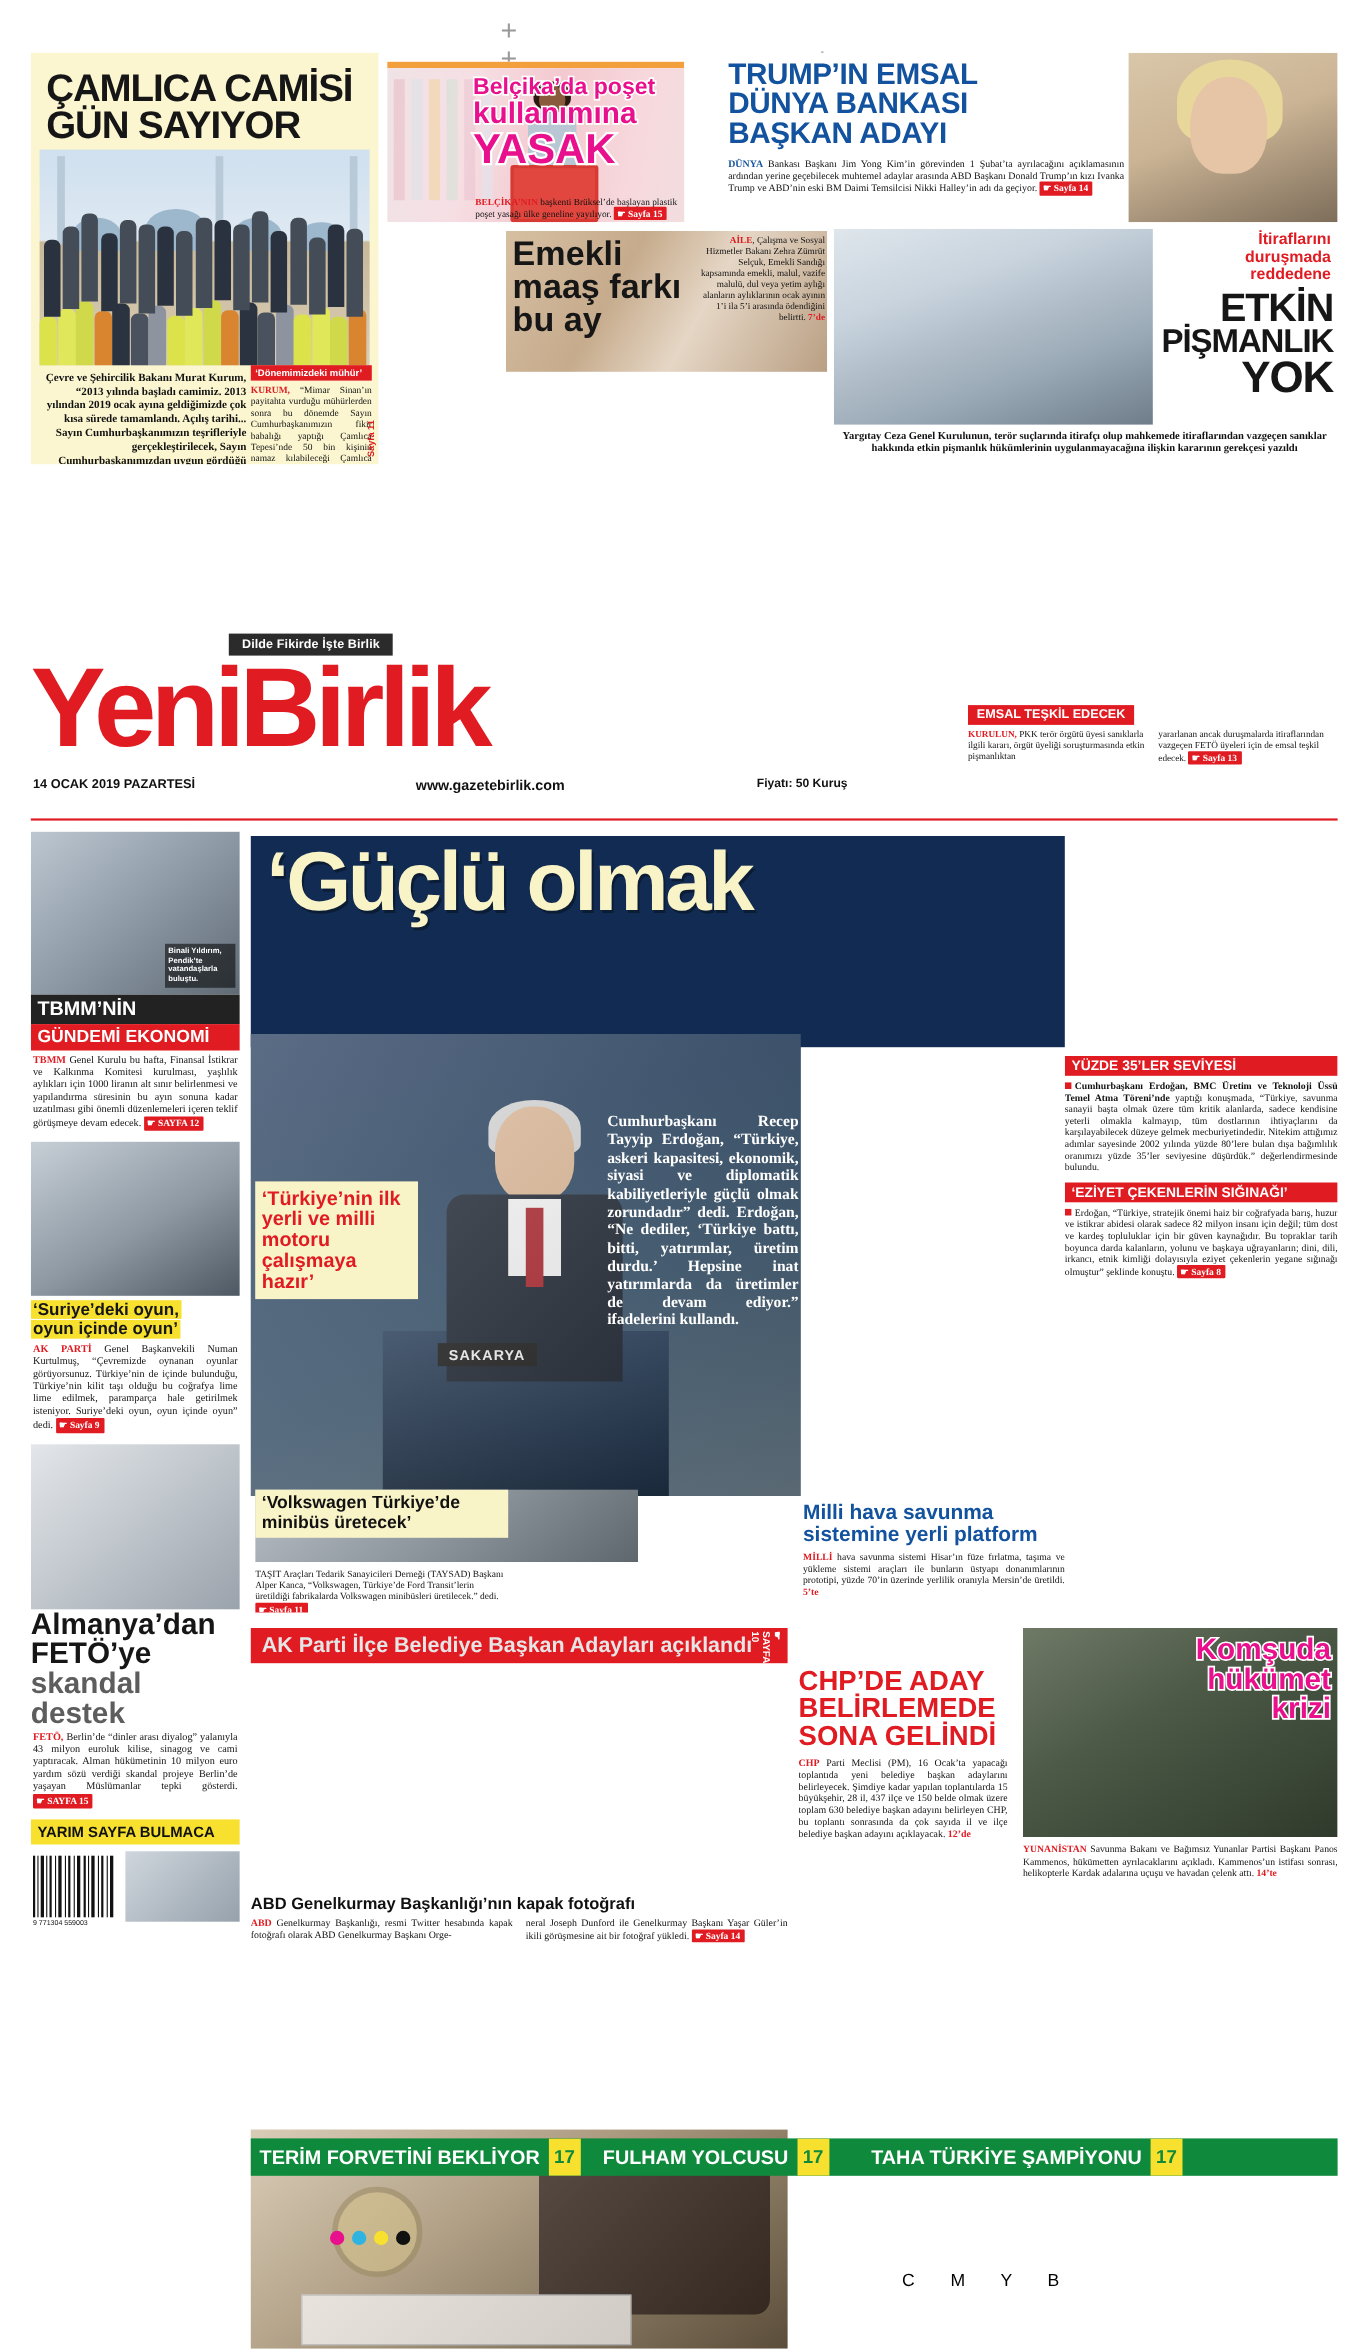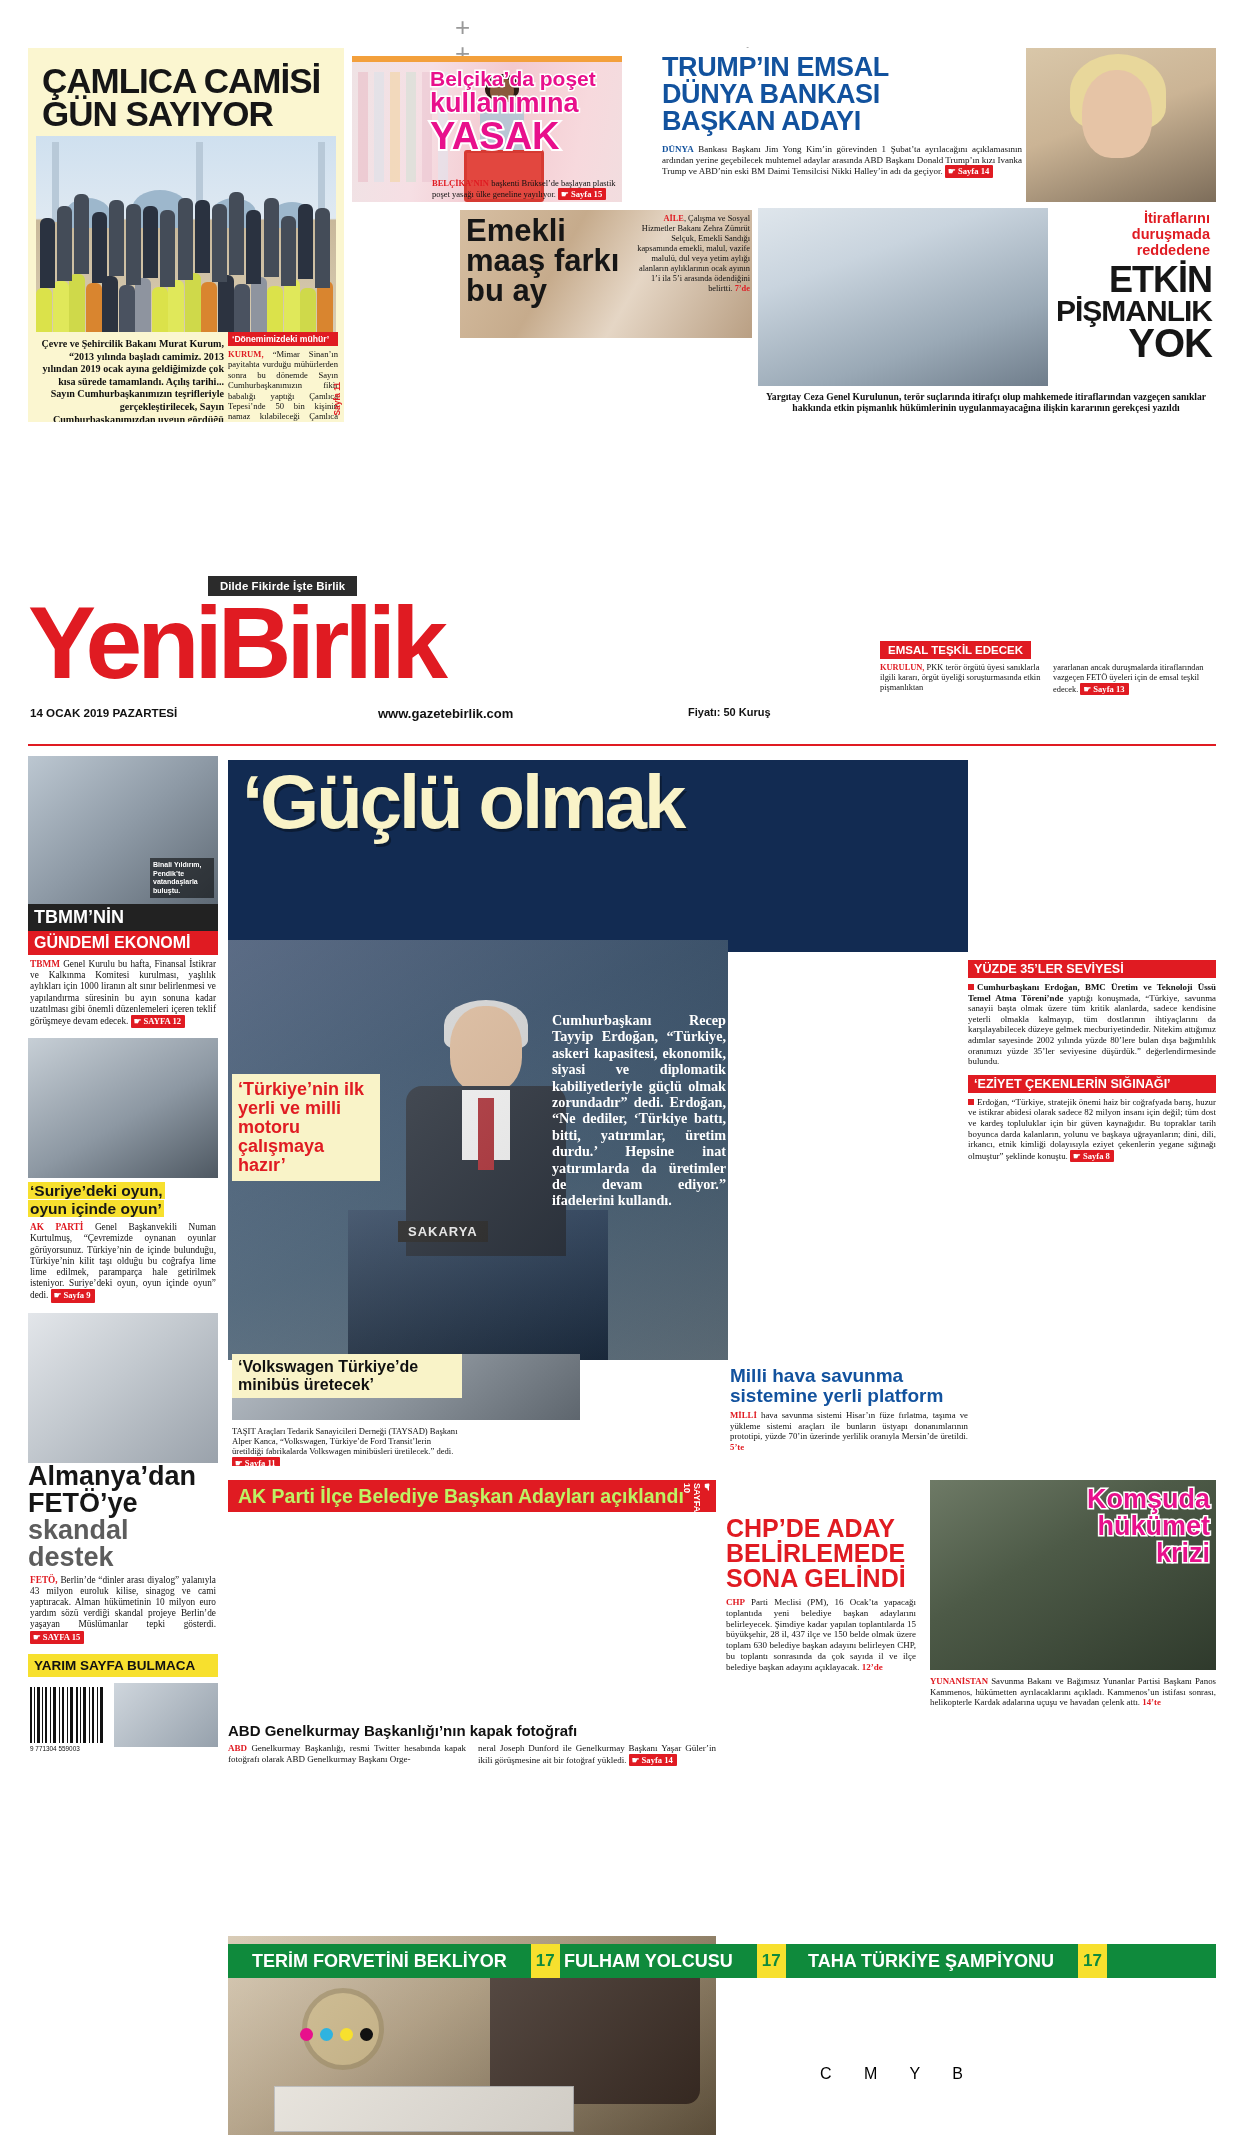--- a/index.html
+++ b/index.html
@@ -200,21 +200,21 @@
            color:#111; text-align:justify; margin-top:4px; }
   .bullet { display:inline-block; width:6px; height:6px; background:#e01b22; margin-right:3px; }
 
   #milli { left:730px; top:1366px; width:238px; height:104px; }
   #milli .hl { font-weight:bold; font-size:19px; line-height:20px; color:#12529e; }
   #milli .body { font-family:"Liberation Serif",serif; font-size:8.8px; line-height:10.5px;
                  color:#111; text-align:justify; margin-top:4px; }
 
   
   #akparti { left:228px; top:1480px; width:488px; height:32px; background:#e01b22; }
-  #akparti .t { color:#bef264; font-weight:bold; font-size:19.5px; padding:5px 10px; }
+  #akparti .t { color:#e5e5e5; font-weight:bold; font-size:19.5px; padding:5px 10px; }
   #akparti .s { position:absolute; right:4px; top:3px; writing-mode:vertical-rl;
                 color:#fff; font-size:9px; font-weight:bold; }
   #dunford-pic { left:228px; top:1516px; width:488px; height:202px;
       background:linear-gradient(150deg,#cbb99c 0%,#b09a78 40%,#6d5d45 100%); }
   #dunford-pic .sofa { position:absolute; right:16px; top:28px; width:210px; height:140px;
       background:#3b2b22; border-radius:14px; }
   #dunford-pic .seal { position:absolute; left:74px; top:52px; width:82px; height:82px;
       border-radius:50%; background:#c9b17a; border:5px solid #9d875a; }
   #dunford-pic .tbl { position:absolute; left:46px; bottom:6px; width:300px; height:46px;
       background:#f1ece3; border:1px solid #bbb; font-size:6px; }
@@ -235,21 +235,21 @@
      background:linear-gradient(150deg,#6e7a66 0%,#4d5a47 40%,#2f3a2c 100%); }
   #komsu .hl { position:absolute; right:6px; top:6px; width:160px; text-align:right;
      color:#e8108c; font-weight:bold; font-size:27px; line-height:27px;
      -webkit-text-stroke:3px #fff; paint-order:stroke fill; }
   #komsu .body { position:absolute; left:0; top:196px; width:286px;
      font-family:"Liberation Serif",serif; font-size:8.8px; line-height:10.6px; color:#111; text-align:justify;}
 
   
   #sports { left:228px; top:1944px; width:988px; height:34px; background:#0f8a3c; }
   #sports .cell { position:absolute; top:0; height:34px; display:flex; align-items:center; }
-  #sports .txt { color:#fff; font-weight:bold; font-size:18px; padding:0 24px; }
+  #sports .txt { color:#fff; font-weight:bold; font-size:18px; padding:0 8px; }
   #sports .num { background:#f7e02e; color:#0f8a3c; font-weight:bold; font-size:17px;
      padding:0 5px; height:34px; display:flex; align-items:center; }
 
   
   #dots { position:absolute; left:300px; top:2028px; display:flex; gap:7px; }
   #dots i { width:13px; height:13px; border-radius:50%; display:block; }
   #cmyk { position:absolute; left:820px; top:2065px; font-size:16px; letter-spacing:14px; }
 </style>
 </head>
 <body>

